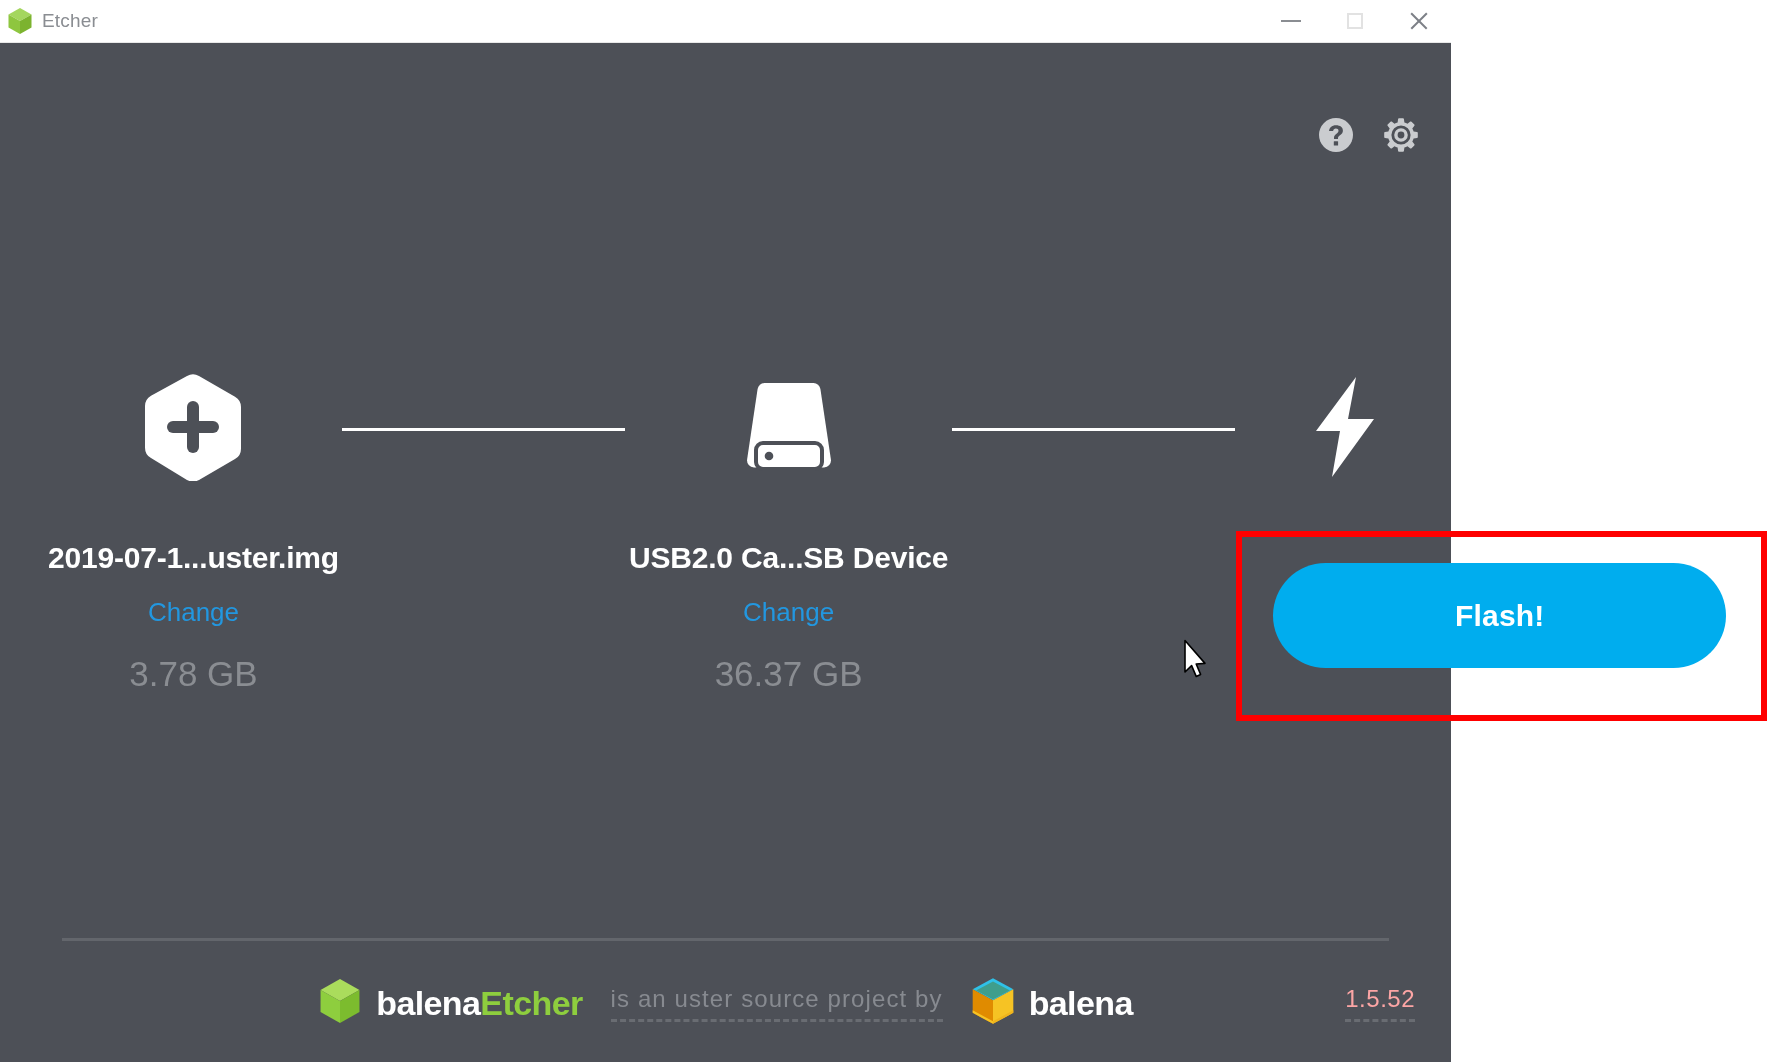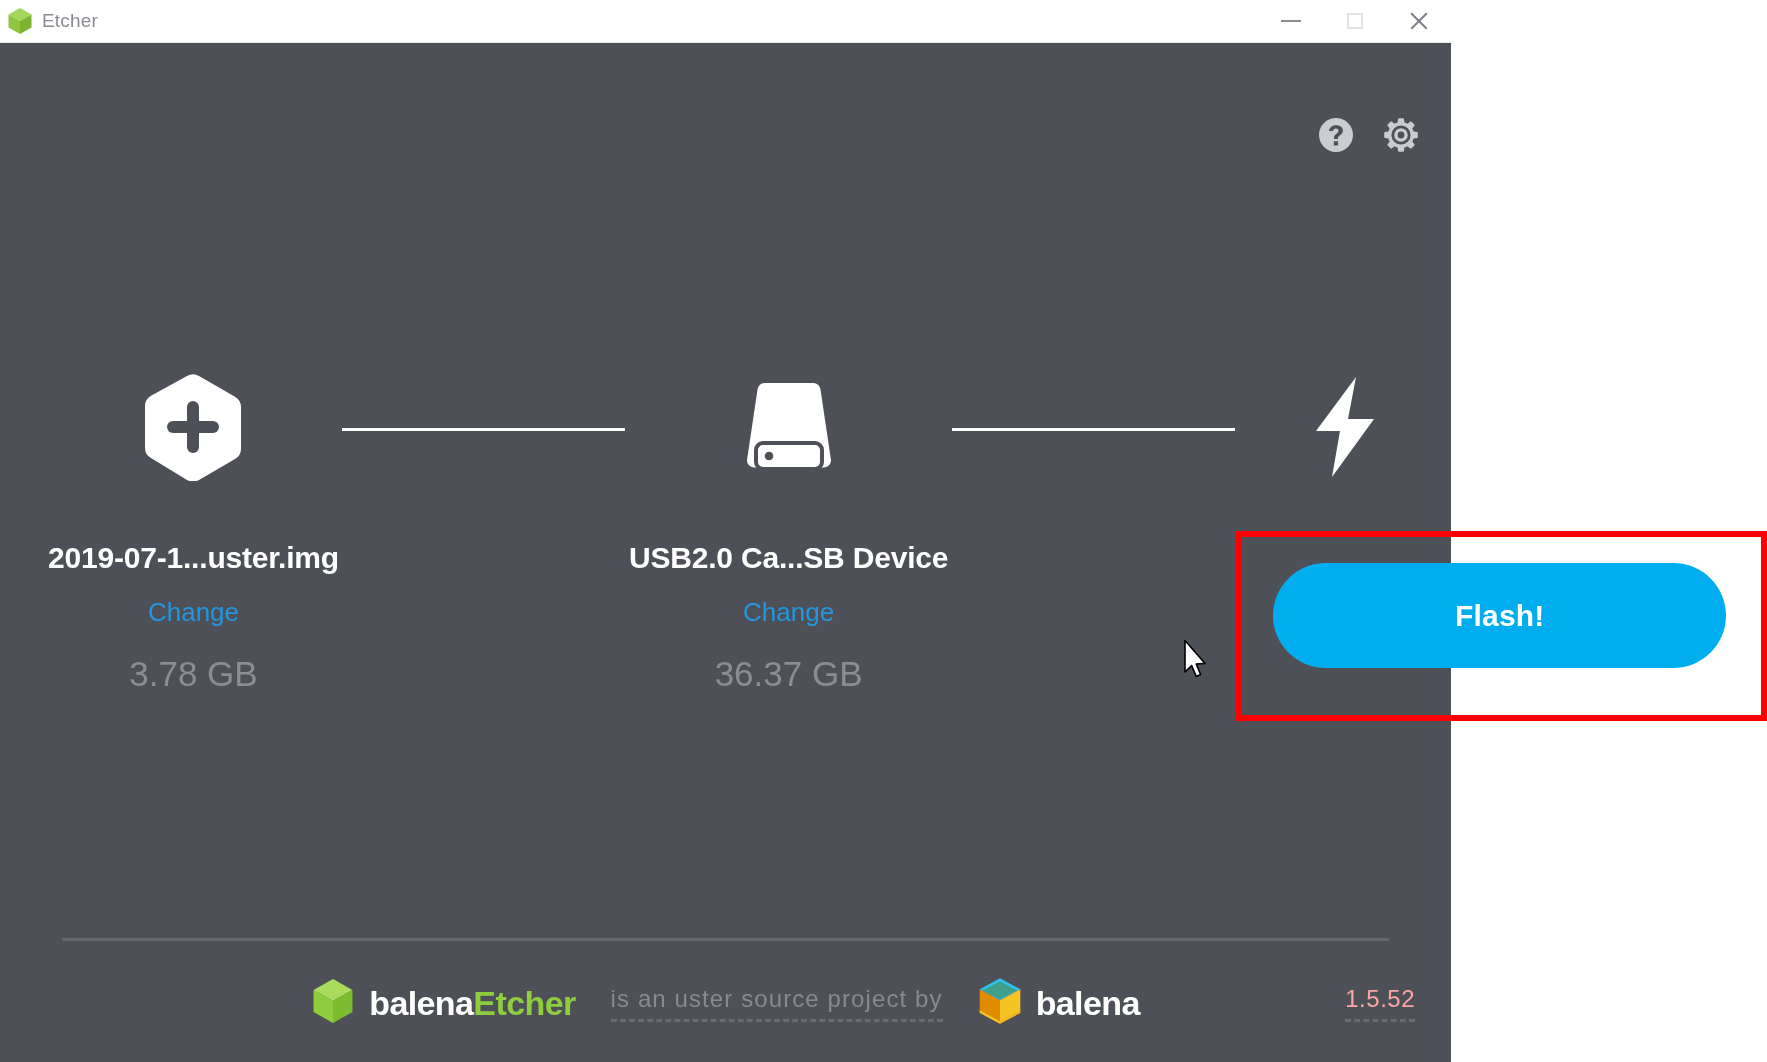--- a/index.html
+++ b/index.html
@@ -237,21 +237,21 @@
   }
   .footer {
     position: absolute;
     left: 0;
     right: 0;
     bottom: 0;
     height: 118px;
     display: flex;
     align-items: center;
     justify-content: center;
-    gap: 35px;
+    gap: 28px;
   }
   .etcher-brand {
     display: flex;
     align-items: center;
     gap: 14px;
     cursor: pointer;
   }
   .etcher-wordmark {
     font-size: 34px;
     font-weight: bold;

